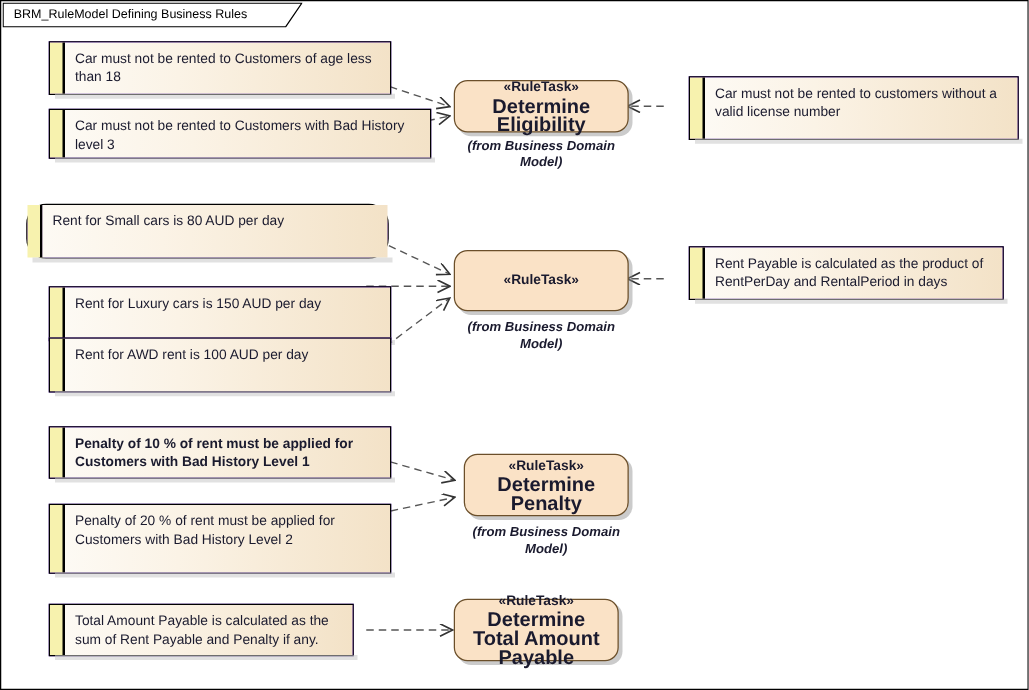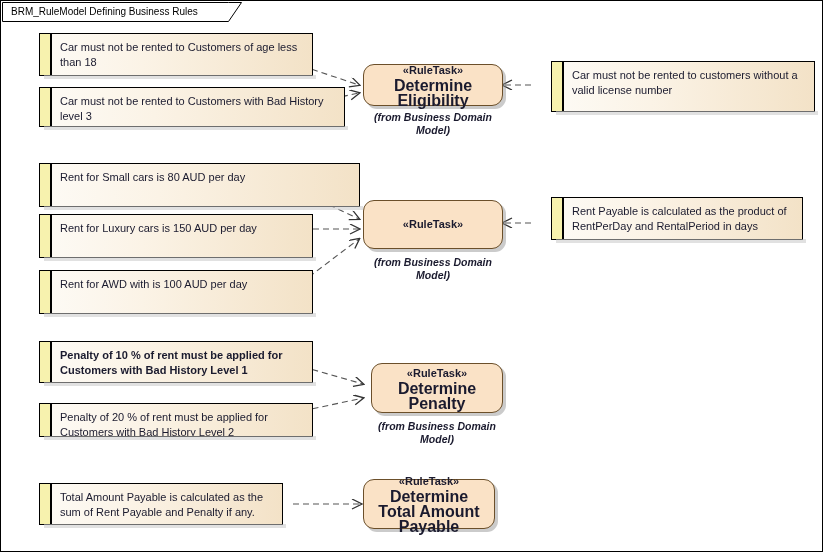--- a/index.html
+++ b/index.html
@@ -148,56 +148,56 @@
     </div>
   </div>
 
   <div class="rule" style="left:530px;top:60px;width:264px;height:51px;">
     <div class="rule-inner">
       <div class="rule-stripe"></div>
       <div class="rule-body">Car must not be rented to customers without a valid license number</div>
     </div>
   </div>
 
-  <div class="rule" style="left:18px;top:162px;width:321px;height:44px;">
+  <div class="rule" style="left:0;top:162px;width:290px;height:44px;border-radius:16px;">
     <div class="rule-inner">
       <div class="rule-stripe"></div>
       <div class="rule-body">Rent for Small cars is 80 AUD per day</div>
     </div>
   </div>
 
-  <div class="rule" style="left:18px;top:213px;width:274px;height:44px;">
+  <div class="rule" style="left:18px;top:228px;width:274px;height:44px;">
     <div class="rule-inner">
       <div class="rule-stripe"></div>
       <div class="rule-body">Rent for Luxury cars is 150 AUD per day</div>
     </div>
   </div>
 
   <div class="rule" style="left:18px;top:269px;width:274px;height:44px;">
     <div class="rule-inner">
       <div class="rule-stripe"></div>
-      <div class="rule-body">Rent for AWD with is 100 AUD per day</div>
+      <div class="rule-body">Rent for AWD rent is 100 AUD per day</div>
     </div>
   </div>
 
   <div class="rule" style="left:530px;top:196px;width:252px;height:43px;">
     <div class="rule-inner">
       <div class="rule-stripe"></div>
       <div class="rule-body">Rent Payable is calculated as the product of RentPerDay and RentalPeriod in days</div>
     </div>
   </div>
 
   <div class="rule" style="left:18px;top:340px;width:274px;height:42px;font-weight:bold;">
     <div class="rule-inner">
       <div class="rule-stripe"></div>
       <div class="rule-body">Penalty of 10 % of rent must be applied for Customers with Bad History Level 1</div>
     </div>
   </div>
 
-  <div class="rule" style="left:18px;top:402px;width:274px;height:34px;text-decoration:underline;">
+  <div class="rule" style="left:18px;top:402px;width:274px;height:56px;text-decoration:underline;">
     <div class="rule-inner">
       <div class="rule-stripe"></div>
       <div class="rule-body">Penalty of 20 % of rent must be applied for Customers with Bad History Level 2</div>
     </div>
   </div>
 
   <div class="rule" style="left:18px;top:482px;width:244px;height:42px;">
     <div class="rule-inner">
       <div class="rule-stripe"></div>
       <div class="rule-body">Total Amount Payable is calculated as the sum of Rent Payable and Penalty if any.</div>

